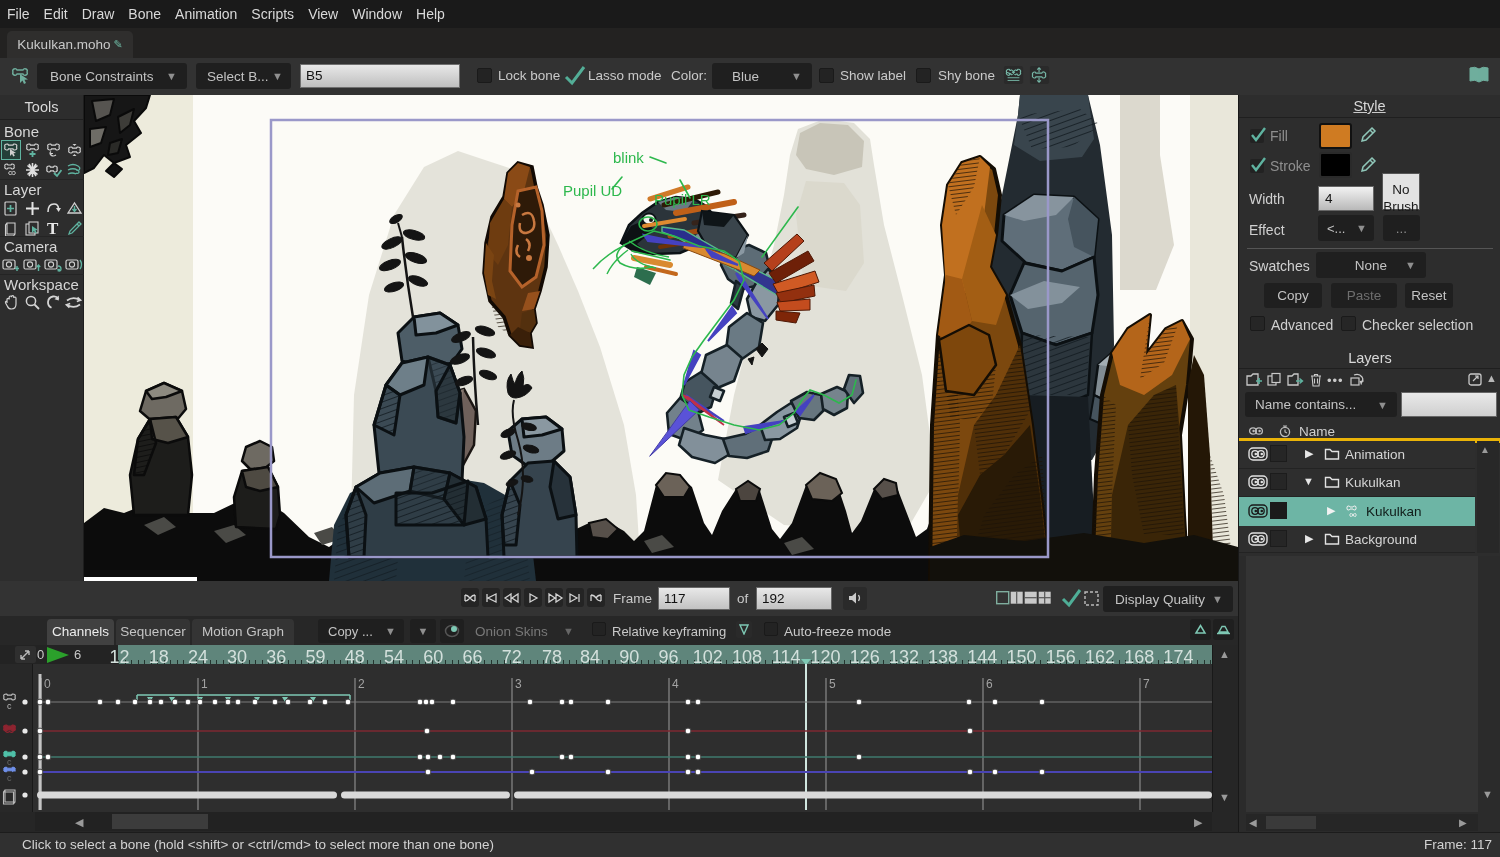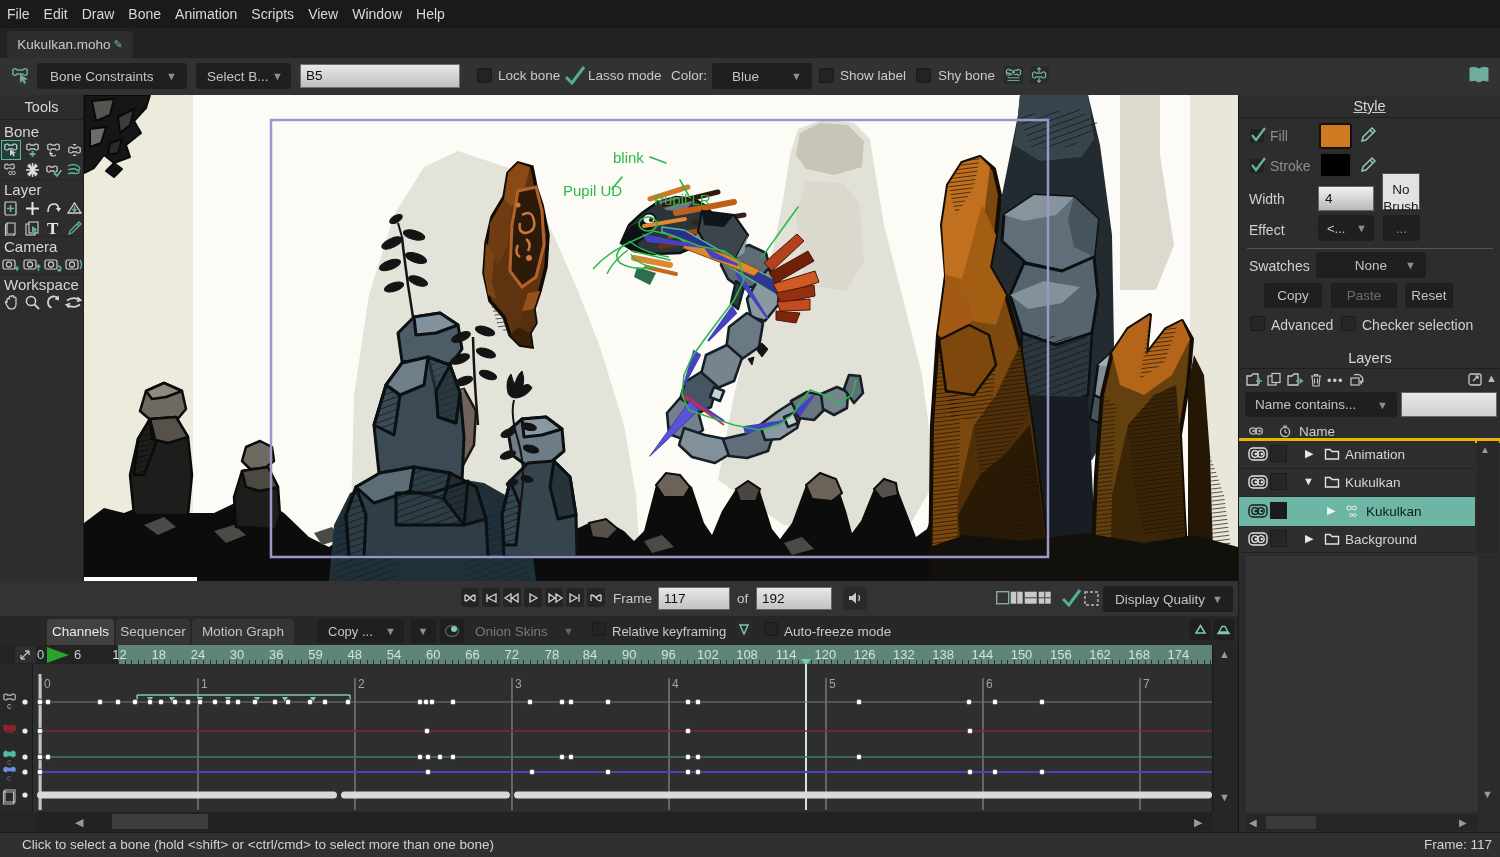--- a/index.html
+++ b/index.html
@@ -737,21 +737,21 @@
         </svg></div>
     <span class="abs" style="left:37px;top:31px;color:#c9c9c9;font-size:13px">0</span>
     <svg class="abs" style="left:45px;top:30px" width="26" height="18" viewBox="0 0 26 18">
         <path d="M2 1 L24 9 L2 17 Z" fill="#2ba02b"></path>
       </svg>
     <span class="abs" style="left:74px;top:31px;color:#c9c9c9;font-size:13px">6</span>
     <div class="abs" style="left:118px;top:29px;width:1094px;height:19px;background:#5f857b">
       <div class="abs" style="left:0;bottom:0;width:1094px;height:4px;background:repeating-linear-gradient(90deg,#24352f 0 1px,transparent 1px 6.54px)"></div>
     </div>
     <div class="abs" style="left:801px;top:43px;width:0;height:0;border-left:5px solid transparent;border-right:5px solid transparent;border-top:6px solid #7ec8b4"></div>
-    <div id="rulnums" class="abs" style="left:0;top:31px;width:1238px;height:16px;color:#d3e0dc;font-size:13px">
+    <div id="rulnums" class="abs" style="left:0;top:31px;width:1238px;height:16px;color:#d3e0dc;font-size:18px">
         <span style="position:absolute;left:119.4px;top:0;transform:translateX(-50%)">12</span>
         <span style="position:absolute;left:158.7px;top:0;transform:translateX(-50%)">18</span>
         <span style="position:absolute;left:197.9px;top:0;transform:translateX(-50%)">24</span>
         <span style="position:absolute;left:237.1px;top:0;transform:translateX(-50%)">30</span>
         <span style="position:absolute;left:276.3px;top:0;transform:translateX(-50%)">36</span>
         <span style="position:absolute;left:315.6px;top:0;transform:translateX(-50%)">59</span>
         <span style="position:absolute;left:354.8px;top:0;transform:translateX(-50%)">48</span>
         <span style="position:absolute;left:394.0px;top:0;transform:translateX(-50%)">54</span>
         <span style="position:absolute;left:433.2px;top:0;transform:translateX(-50%)">60</span>
         <span style="position:absolute;left:472.4px;top:0;transform:translateX(-50%)">66</span>

